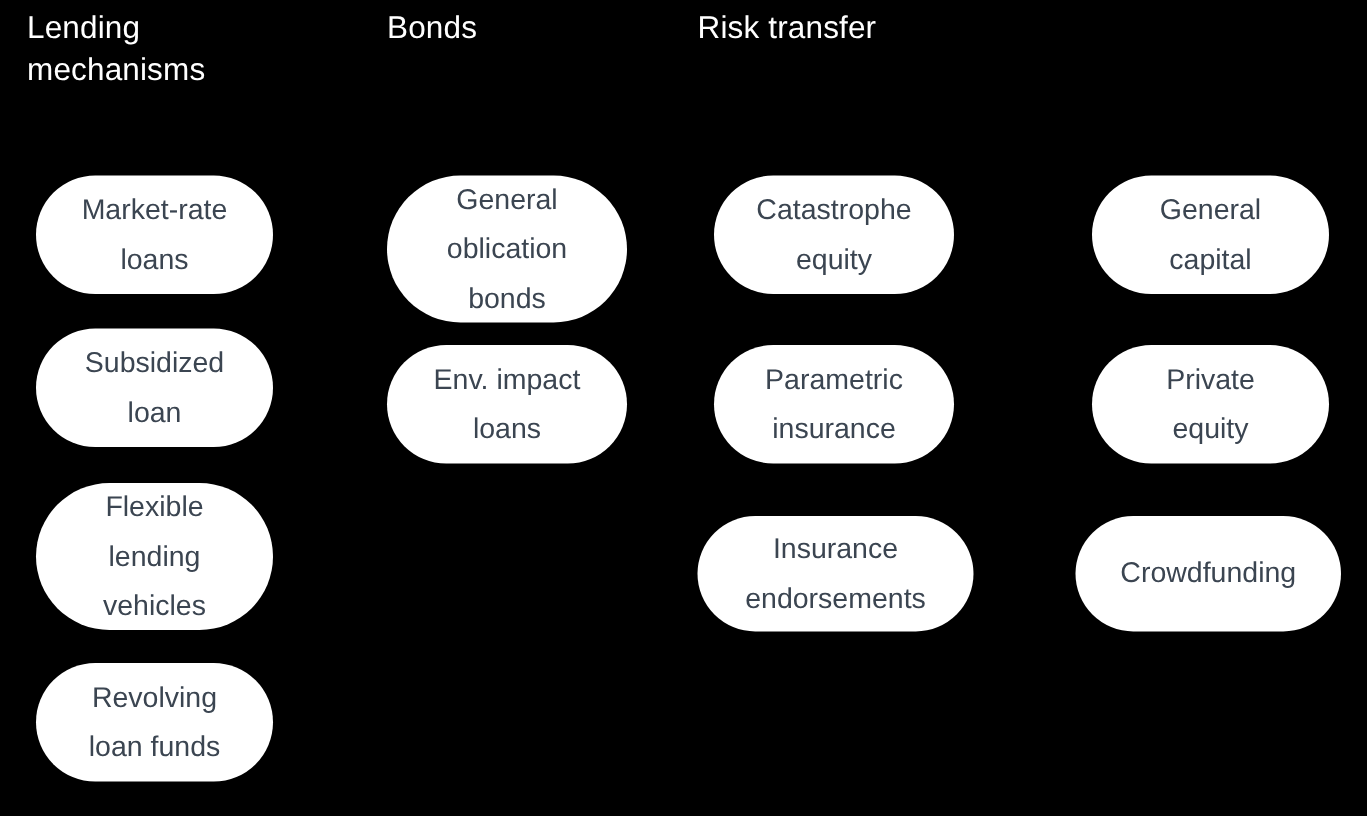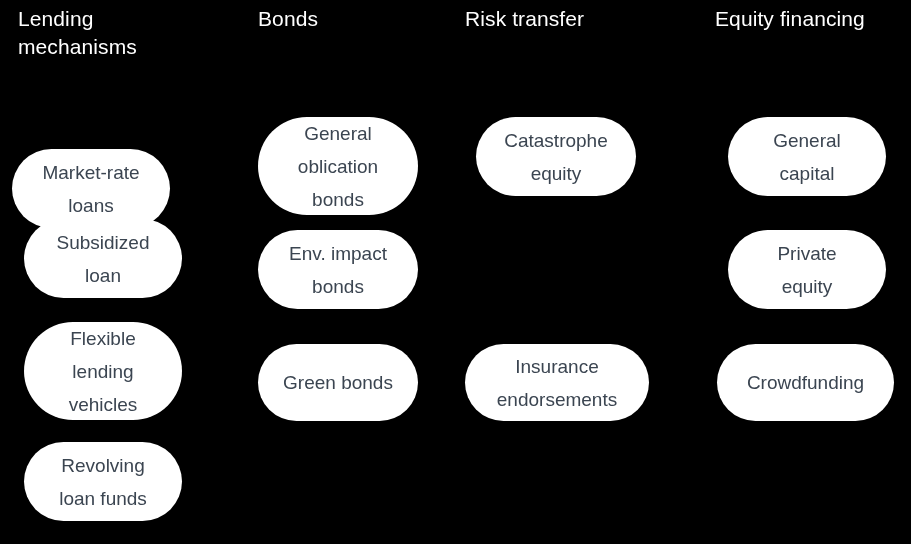--- a/index.html
+++ b/index.html
@@ -73,21 +73,21 @@
     padding: 0 10px;
   }
 
   .node-label {
     white-space: pre-line;
     display: block;
     width: 100%;
   }
 
   
-  .c1-n1 { left: 12px;  top: 117px; width: 158px; height: 79px; margin-top: 32px; }
+  .c1-n1 { left: 24px;  top: 117px; width: 158px; height: 79px; }
   .c1-n2 { left: 24px;  top: 219px; width: 158px; height: 79px; }
   .c1-n3 { left: 24px;  top: 322px; width: 158px; height: 98px; }
   .c1-n4 { left: 24px;  top: 442px; width: 158px; height: 79px; }
 
   
   .c2-n1 { left: 18px;  top: 117px; width: 160px; height: 98px; }
   .c2-n2 { left: 18px;  top: 230px; width: 160px; height: 79px; }
   .c2-n3 { left: 18px;  top: 344px; width: 160px; height: 77px; }
 
   
@@ -132,44 +132,44 @@
   <div class="column col-2">
     <div class="col-header">Bonds</div>
     <div class="nodes">
       <div class="node c2-n1">
         <span class="node-label">General
 oblication
 bonds</span>
       </div>
       <div class="node c2-n2">
         <span class="node-label">Env. impact
-bonds</span>
-      </div>
-      <div class="node c2-n3">
-        <span class="node-label">Green bonds</span>
+loans</span>
       </div>
     </div>
   </div>
 
   <div class="column col-3">
     <div class="col-header">Risk transfer</div>
     <div class="nodes">
       <div class="node c3-n1">
         <span class="node-label">Catastrophe
 equity</span>
       </div>
+      <div class="node c3-n2">
+        <span class="node-label">Parametric
+insurance</span>
+      </div>
       <div class="node c3-n3">
         <span class="node-label">Insurance
 endorsements</span>
       </div>
     </div>
   </div>
 
   <div class="column col-4">
-    <div class="col-header">Equity financing</div>
     <div class="nodes">
       <div class="node c4-n1">
         <span class="node-label">General
 capital</span>
       </div>
       <div class="node c4-n2">
         <span class="node-label">Private
 equity</span>
       </div>
       <div class="node c4-n3">

